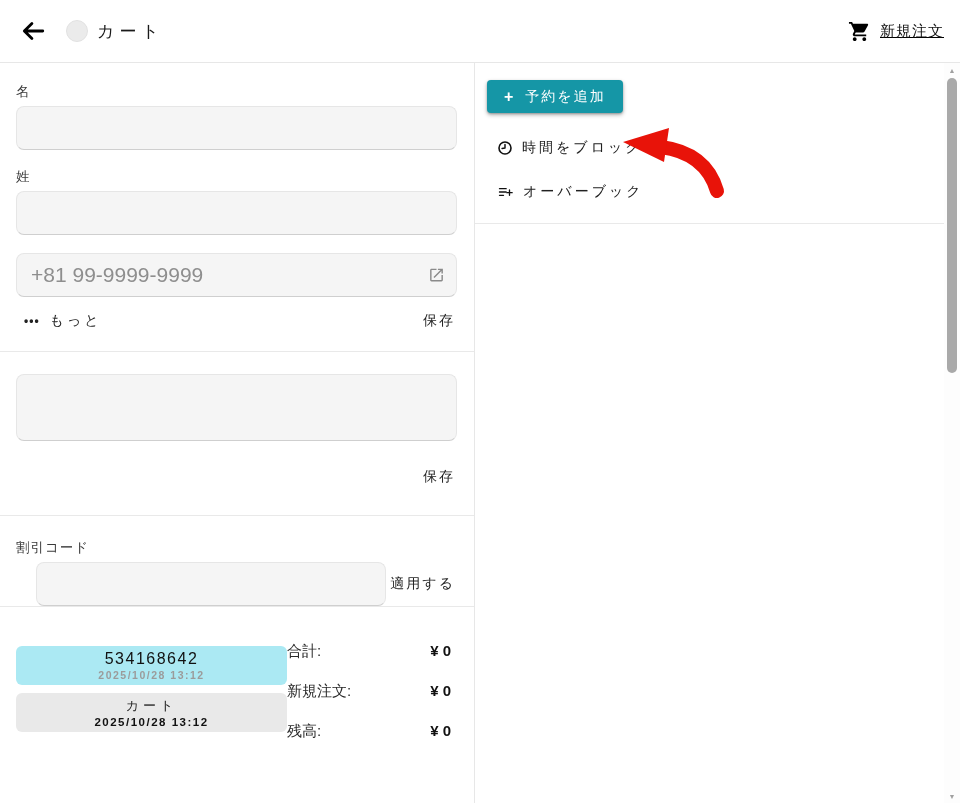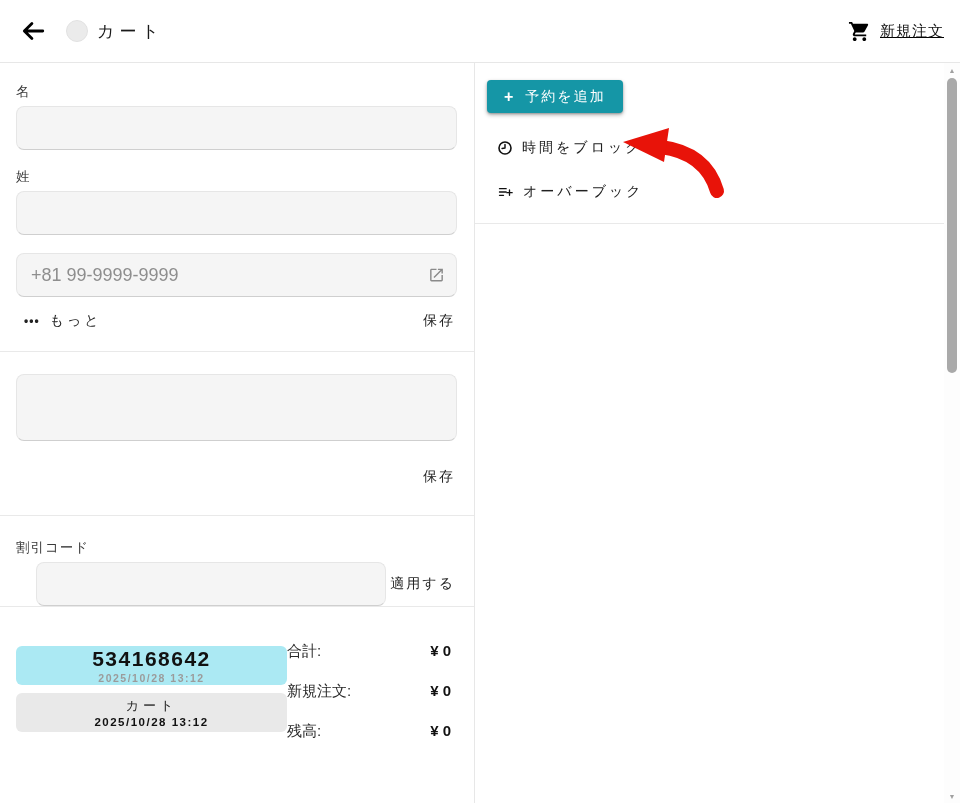--- a/index.html
+++ b/index.html
@@ -19,21 +19,21 @@
   .main { display:flex; height:740px; }
   .left-col { width:475px; flex:0 0 475px; border-right:1px solid #e7e7e7; }
   .right-col { flex:1; position:relative; }
 
   
   .section { border-bottom:1px solid #e9e9e9; padding-left:16px; padding-right:17px; }
   .section.last { border-bottom:none; }
 
   .field-label { display:block; font-size:13.5px; color:#3a3a3a; letter-spacing:1px; margin-bottom:5px; }
   .text-input { width:100%; height:44px; background:#f5f5f5; border:1px solid #e6e6e6; border-bottom:1px solid #cfcfcf;
-    border-radius:8px; padding:0 14px; font-size:18px; font-family:inherit; color:#333; outline:none; }
+    border-radius:8px; padding:0 14px; font-size:21px; font-family:inherit; color:#333; outline:none; }
   .text-input::placeholder { color:#8e8e8e; }
   .field { margin-bottom:18px; }
   .input-wrap { position:relative; }
   .input-icon-right { position:absolute; right:12px; top:50%; transform:translateY(-50%); display:flex; }
 
   .sec-customer { padding-top:20px; }
   .actions-row { display:flex; align-items:center; justify-content:space-between; height:44px; margin-top:2px; margin-bottom:8px; }
   .more-btn { display:flex; align-items:center; gap:10px; cursor:pointer; background:none; border:none; font-family:inherit; padding-left:8px; }
   .ellipsis { font-size:12px; font-weight:bold; letter-spacing:1px; color:#222; }
   .more-label { font-size:14px; letter-spacing:3px; color:#222;font-family:Liberation Mono, monospace; }
@@ -44,21 +44,21 @@
     border-radius:8px; resize:none; font-family:inherit; font-size:14px; padding:10px 14px; outline:none; }
   .save-row { display:flex; justify-content:flex-end; align-items:center; height:44px; margin-top:10px; margin-bottom:16px; }
 
   .sec-discount { padding-top:23px; }
   .discount-row { display:flex; align-items:center; justify-content:space-between;margin-left:20px; }
   .discount-row .text-input { width:350px; flex:0 0 350px; }
 
   .sec-summary { padding-top:39px; display:flex; }
   .cards-col { width:271px; flex:0 0 271px; }
   .num-card { background:#abe9f3; border-radius:6px; height:39px; display:flex; flex-direction:column; align-items:center; justify-content:center; cursor:pointer; }
-  .order-number { font-size:21px; font-weight:bold; letter-spacing:1.5px; color:#111; }
+  .order-number { font-size:16px; font-weight:normal; letter-spacing:1.5px; color:#111; }
   .order-date { font-size:10.5px; font-weight:bold; letter-spacing:1.5px; color:#9b9b9b; margin-top:1px; }
   .cart-card { background:#e9e9e9; border-radius:6px; height:39px; margin-top:8px; display:flex; flex-direction:column; align-items:center; justify-content:center; cursor:pointer; }
   .cart-card-label { font-size:13px; letter-spacing:4px; color:#222; }
   .cart-card-date { font-size:11.5px; font-weight:bold; letter-spacing:1.5px; color:#111; margin-top:1px; }
   .totals-col { flex:1; padding-top:-3px; }
   .totals-col { padding-top:0; }
   .total-row { display:flex; align-items:baseline; margin-bottom:21px; padding-right:6px; }
   .total-row:first-child { margin-top:-4px; }
   .total-label { flex:1; text-align:left; font-size:15px; color:#2a2a2a; }
   .total-value { width:82px; text-align:right; font-size:15px; font-weight:bold; color:#111; }

